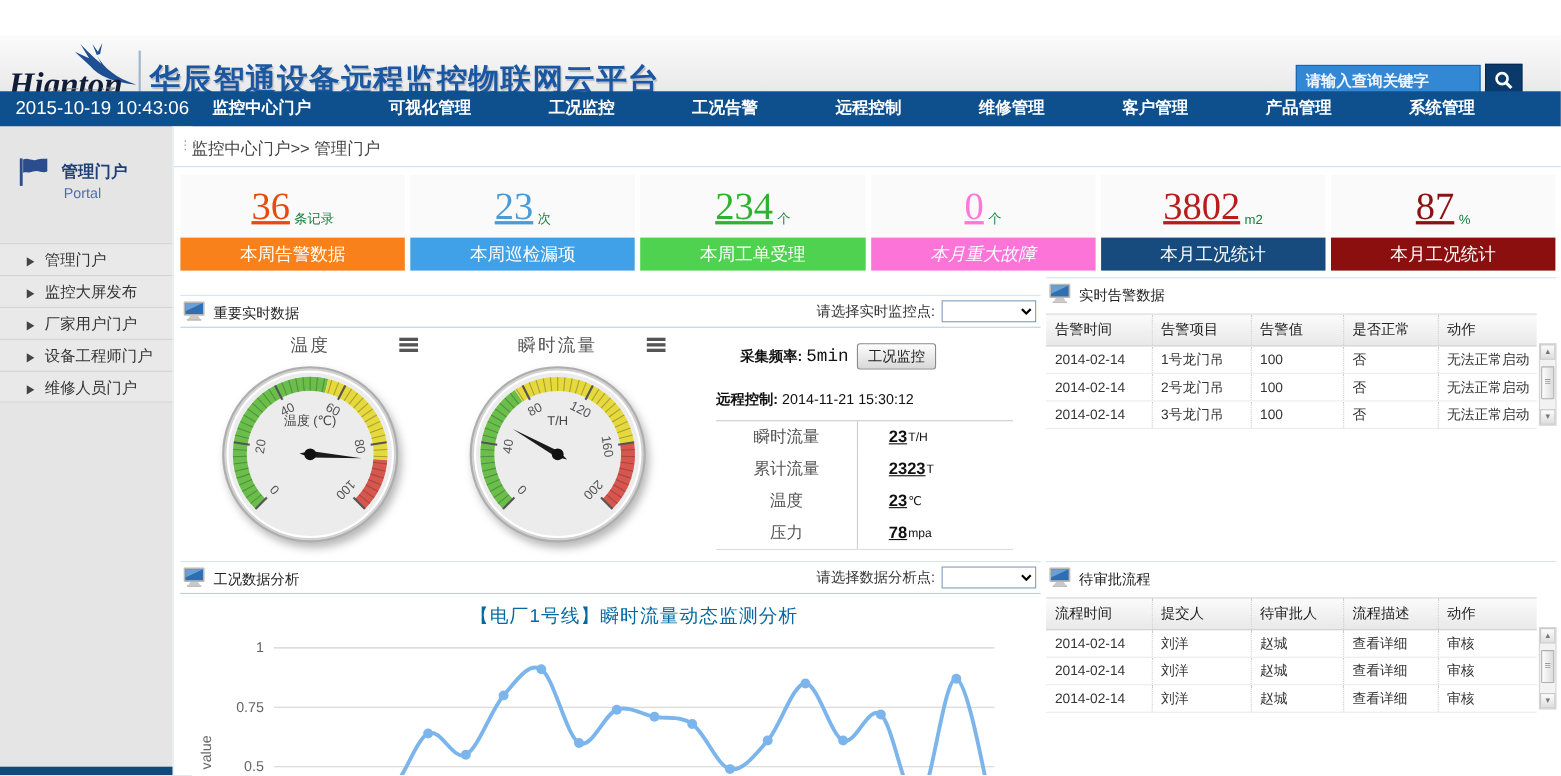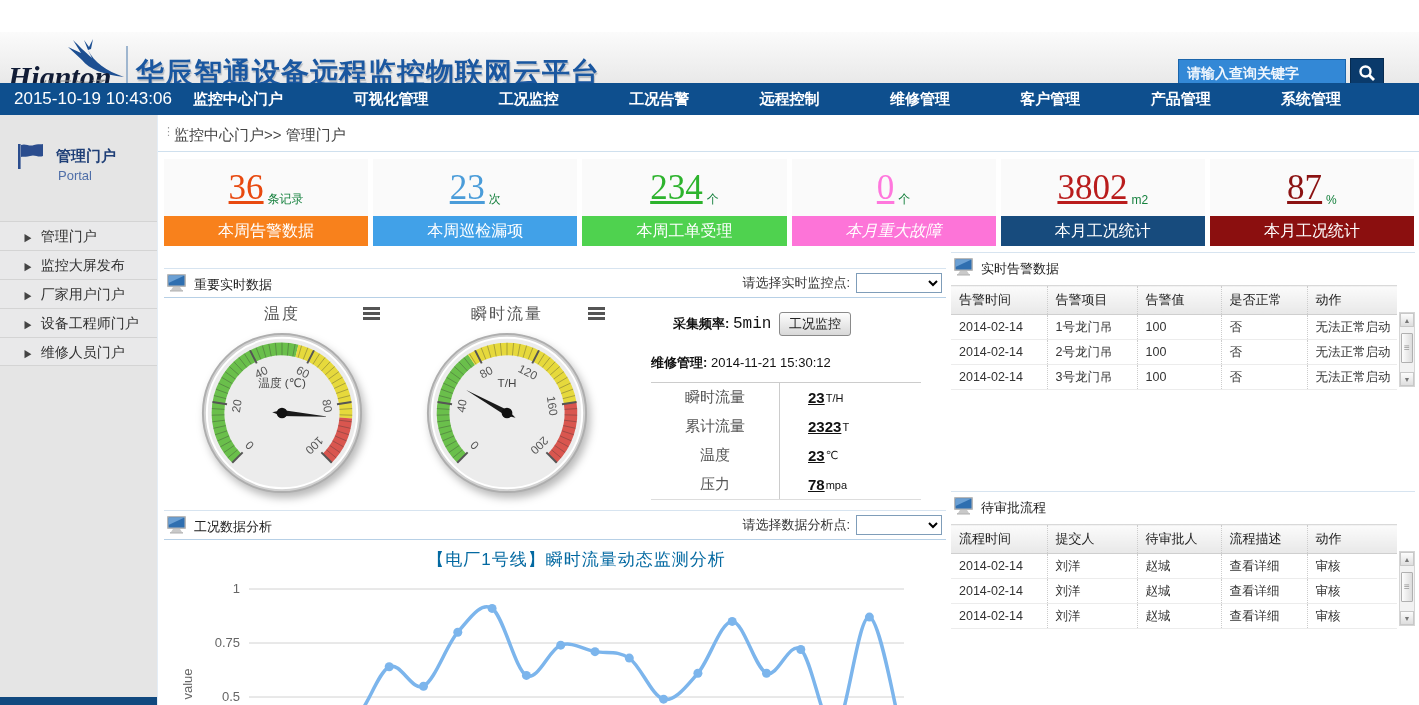--- a/index.html
+++ b/index.html
@@ -90,21 +90,21 @@
   .latest-row b { font-weight:bold; }
   .metrics { border-top:1px solid #ccc; border-bottom:1px solid #ddd; width:270px; }
   .m-row { display:flex; height:29px; align-items:center; }
   .m-label { width:128px; text-align:center; font-size:15px; color:#555; }
   .m-val { flex:1; border-left:1px solid #ccc; height:29px; display:flex; align-items:center; padding-left:28px; }
   .m-num { font-size:15px; font-weight:bold; color:#111; text-decoration:underline; cursor:pointer; }
   .m-unit { font-size:11px; color:#111; margin-left:1px; }
 
   
   .alarm-panel { left:793px; top:137px; width:464px; }
-  .approval-panel { left:793px; top:376px; width:464px; }
+  .approval-panel { left:793px; top:395px; width:464px; }
   .dtable-wrap { position:relative; margin-top:3px; }
   table.dtable { border-collapse:collapse; width:446px; table-layout:fixed; }
   .dtable th { background:linear-gradient(#fbfbfb,#e8e8e8); border-top:1px solid #d9d9d9; border-bottom:1px solid #cfcfcf;
                font-size:13px; font-weight:normal; color:#222; text-align:left; padding:5px 0 5px 8px; height:26px; }
   .dtable td { font-size:12.5px; color:#333; padding:0 0 0 8px; height:25px; border-bottom:1px solid #ececec; }
   .dtable th + th, .dtable td + td { border-left:1px dotted #ccc; }
   .dtable col:nth-child(1){width:96px;} .dtable col:nth-child(2){width:90px;} .dtable col:nth-child(3){width:84px;}
   .dtable col:nth-child(4){width:86px;} .dtable col:nth-child(5){width:90px;}
   .vscroll { position:absolute; right:0; top:27px; width:16px; height:75px; background:#f2f2f2; border:1px solid #d5d5d5; }
   .sb-btn { height:14px; font-size:7px; color:#777; text-align:center; line-height:14px;
@@ -419,21 +419,21 @@
           </svg>
       </div>
 
       <div class="info-panel">
         <div class="freq-row">
           <b>采集频率:</b>
           <span class="freq-val">5min</span>
           <button class="refresh-btn">工况监控</button>
         </div>
         <div class="latest-row">
-          <b>维修管理:</b>
+          <b>远程控制:</b>
           <span>2014-11-21 15:30:12</span>
         </div>
         <div class="metrics">
             <div class="m-row">
               <div class="m-label">瞬时流量</div>
               <div class="m-val">
                 <span class="m-num">23</span>
                 <span class="m-unit">T/H</span>
               </div>
             </div>

